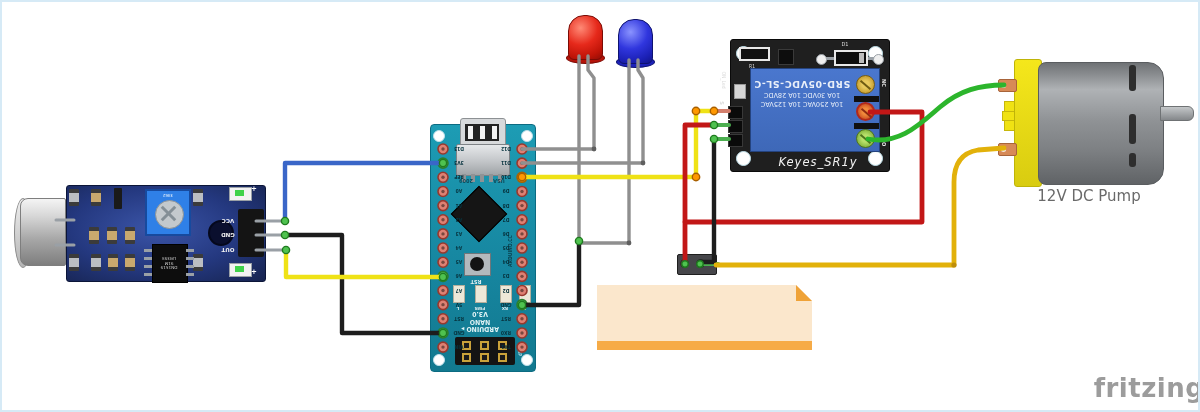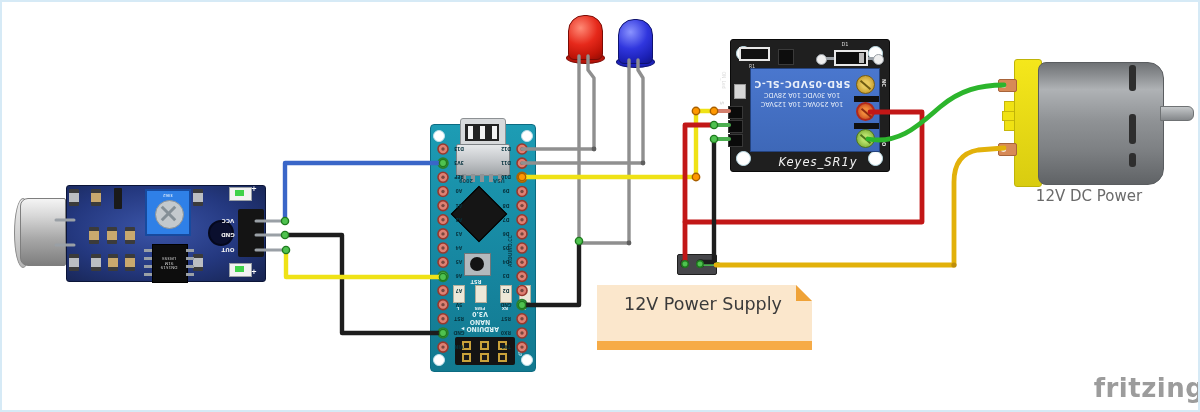--- a/index.html
+++ b/index.html
@@ -255,27 +255,26 @@
   <div class="pump-slot" style="left:1127px;top:63px;height:26px;"></div>
   <div class="pump-slot" style="left:1127px;top:112px;height:30px;"></div>
   <div class="pump-slot" style="left:1127px;top:151px;height:14px;"></div>
   <div class="abs pump-shaft"></div>
   <div class="pump-term" style="top:77px;">
       <i></i>
     </div>
   <div class="pump-term" style="top:141px;">
       <i></i>
     </div>
-  <span class="lbl lbl-c" style="left:1087px;top:194px;font-size:15px;color:#6A6A6A;">12V DC Power</span>
+  <span class="lbl lbl-c" style="left:1087px;top:194px;font-size:15px;color:#6A6A6A;">12V DC Pump</span>
 
   <div class="abs note">
     <div class="note-strip"></div>
   </div>
   <div class="abs note-fold"></div>
-  <span class="lbl lbl-c" style="left:701px;top:303px;font-size:17.5px;color:#3A3A3A;">12V Power Supply</span>
 
   <span class="lbl lbl-c" style="left:1147px;top:386px;font-size:26px;font-weight:bold;color:#9C9C9C;letter-spacing:0.5px;">fritzing</span>
 
   <div id="gen-labels">
       <span class="lbl lbl-flip" style="left: 457px; top: 147px; --s: 0.45; color: rgb(7, 51, 62); font-weight: bold;">D13</span>
       <span class="lbl lbl-flip" style="left: 457px; top: 161.15px; --s: 0.45; color: rgb(7, 51, 62); font-weight: bold;">3V3</span>
       <span class="lbl lbl-flip" style="left: 457px; top: 175.3px; --s: 0.45; color: rgb(7, 51, 62); font-weight: bold;">REF</span>
       <span class="lbl lbl-flip" style="left: 457px; top: 189.45px; --s: 0.45; color: rgb(7, 51, 62); font-weight: bold;">A0</span>
       <span class="lbl lbl-flip" style="left: 457px; top: 203.6px; --s: 0.45; color: rgb(7, 51, 62); font-weight: bold;">A1</span>
       <span class="lbl lbl-flip" style="left: 457px; top: 217.75px; --s: 0.45; color: rgb(7, 51, 62); font-weight: bold;">A2</span>

